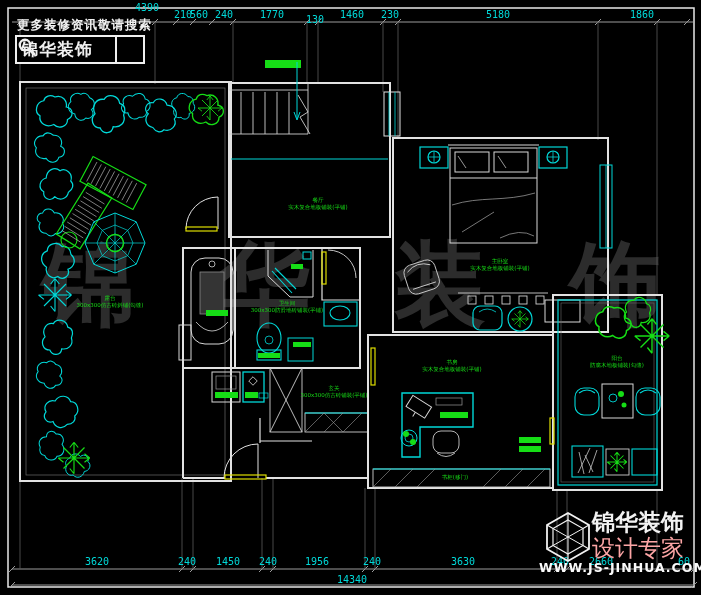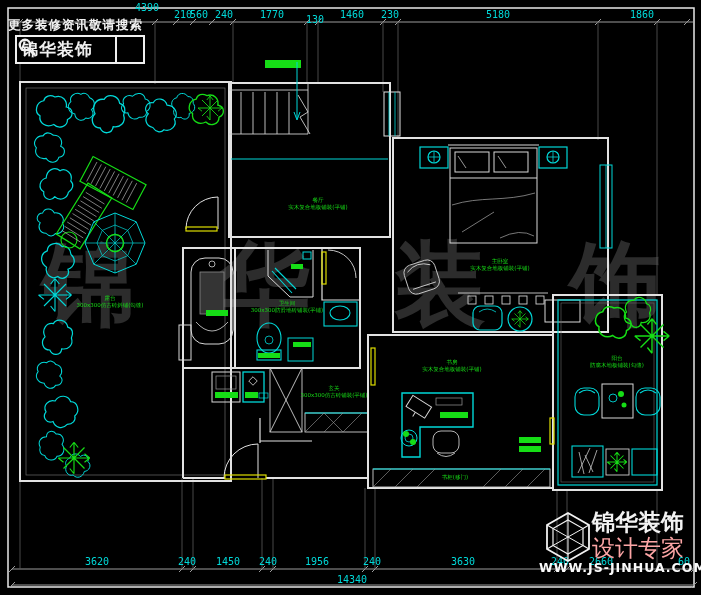--- a/index.html
+++ b/index.html
@@ -12,21 +12,21 @@
              font-family:"DejaVu Serif",serif;font-weight:bold;font-size:92px;
              color:#2c2c2c;line-height:92px;pointer-events:none;}
   
   .dim{position:absolute;transform:translateX(-50%);color:#00d9d9;
        font-family:"DejaVu Sans Mono",monospace;font-size:10px;line-height:11px;
        white-space:nowrap;z-index:4;}
   
   .rlabel{position:absolute;transform:translateX(-50%);text-align:center;
           color:#16dd16;font-size:5.5px;line-height:7px;white-space:nowrap;z-index:4;}
   
-  #tagline{position:absolute;left:8px;top:17px;color:#f0f0f0;font-weight:bold;
+  #tagline{position:absolute;left:17px;top:17px;color:#f0f0f0;font-weight:bold;
            font-size:12.5px;letter-spacing:1px;z-index:5;white-space:nowrap;}
   #logoBox{position:absolute;left:15px;top:35px;width:126px;height:25px;
            border:2px solid #f0f0f0;display:flex;align-items:center;z-index:5;background:#000;}
   #logoBox .brand{flex:1;color:#f0f0f0;font-weight:bold;font-size:17px;
                   letter-spacing:1px;padding-left:4px;white-space:nowrap;overflow:hidden;}
   #logoBox .divider{width:2px;height:100%;background:#f0f0f0;}
   #logoBox .iconCell{width:26px;height:100%;display:flex;align-items:center;justify-content:center;}
   
   #footerBrand{position:absolute;left:592px;top:509px;color:#f2f2f2;font-weight:bold;
                font-family:"DejaVu Serif",serif;font-size:23px;line-height:26px;z-index:6;white-space:nowrap;}

